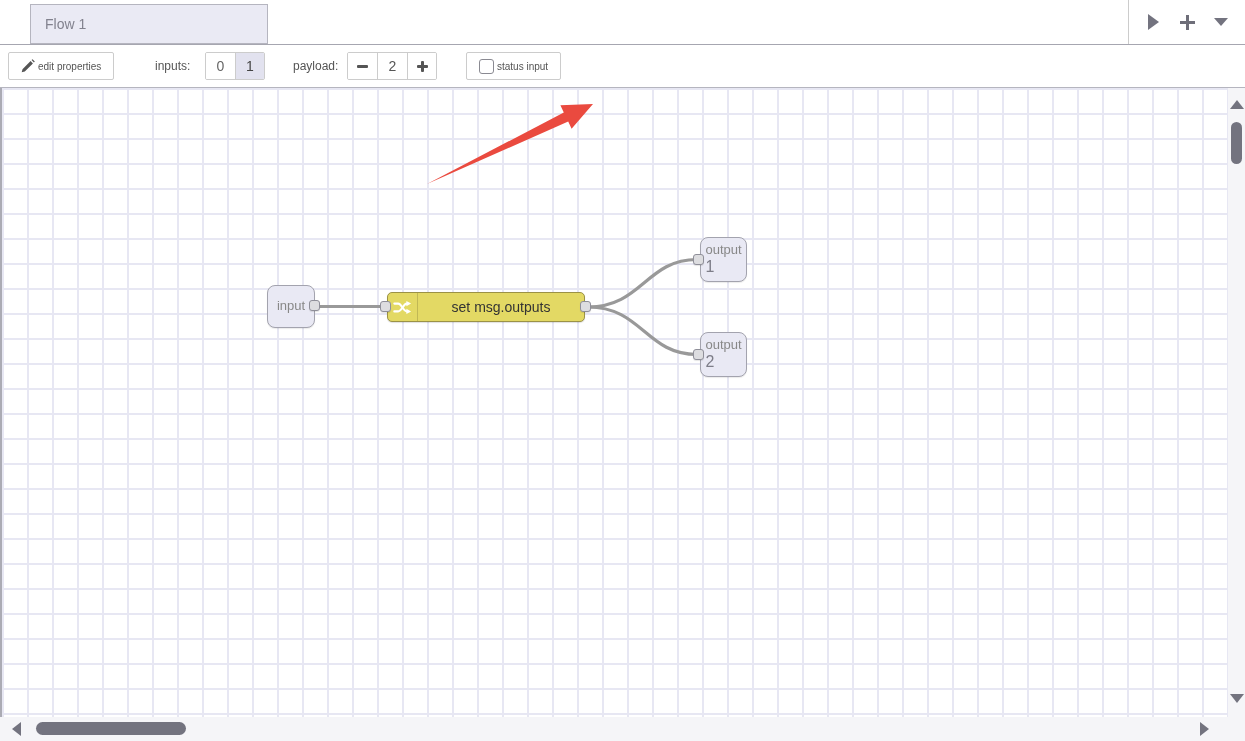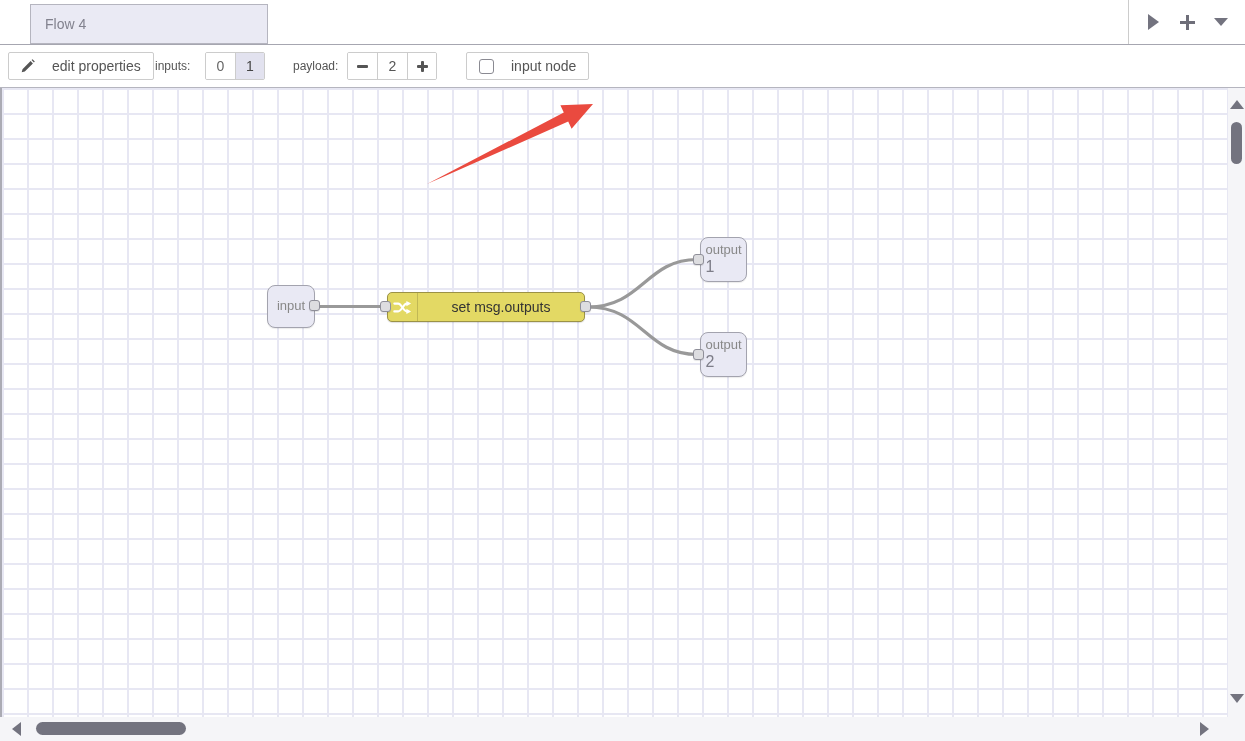--- a/index.html
+++ b/index.html
@@ -23,21 +23,21 @@
   .tc-btn{width:28px;height:30px;display:flex;align-items:center;justify-content:center;background:none;border:none;cursor:pointer}
   .tri-right{width:0;height:0;border-left:11px solid var(--scrollbar);border-top:8px solid transparent;border-bottom:8px solid transparent}
   .tri-down-sm{width:0;height:0;border-top:8px solid var(--scrollbar);border-left:7px solid transparent;border-right:7px solid transparent}
   .plus-glyph{position:relative;width:15px;height:15px}
   .plus-glyph:before,.plus-glyph:after{content:"";position:absolute;background:#6e6e79}
   .plus-glyph:before{left:6px;top:0;width:3px;height:15px}
   .plus-glyph:after{left:0;top:6px;width:15px;height:3px}
 
   
   .toolbar{position:absolute;left:0;top:45px;width:100%;height:43px;background:#fff;border-bottom:1px solid #b5b5bf}
-  .btn{position:absolute;top:7px;height:28px;display:inline-flex;align-items:center;gap:17px;padding:0 12px;background:#fff;border:1px solid #ccc;border-radius:2px;font-size:14px;color:var(--accent-text);font-family:"Liberation Sans",sans-serif;cursor:pointer}
+  .btn{position:absolute;top:7px;height:28px;display:inline-flex;align-items:center;gap:3px;padding:0 12px;background:#fff;border:1px solid #ccc;border-radius:2px;font-size:10px;color:var(--accent-text);font-family:"Liberation Sans",sans-serif;cursor:pointer}
   .tb-label{position:absolute;top:14px;font-size:12px;color:var(--accent-text)}
   .seg{position:absolute;top:7px;height:28px;display:inline-flex;border:1px solid #ccc;border-radius:2px;overflow:hidden;background:#fff}
   .seg > *{width:29px;height:26px;display:flex;align-items:center;justify-content:center;font-size:14px;color:#666;background:#fff;border:none;border-left:1px solid #ccc;cursor:pointer;font-family:"Liberation Sans",sans-serif}
   .seg > *:first-child{border-left:none}
   .seg .selected{background:#e2e2ef;color:#444}
   .seg .value{cursor:default;color:#555;width:30px}
   .minus-glyph{width:11px;height:3px;background:#555;border-radius:1px}
   .plus-sm{position:relative;width:11px;height:11px}
   .plus-sm:before,.plus-sm:after{content:"";position:absolute;background:#555;border-radius:1px}
   .plus-sm:before{left:4px;top:0;width:3px;height:11px}
@@ -77,21 +77,21 @@
   .vthumb{position:absolute;left:3px;top:34px;width:11px;height:42px;background:var(--scrollbar);border-radius:6px;cursor:pointer}
   .hthumb{position:absolute;left:36px;top:5px;width:150px;height:13px;background:var(--scrollbar);border-radius:7px;cursor:pointer}
 </style>
 </head>
 <body>
 
 <div class="app">
 
   <header class="tabbar">
     <div class="tab inactive">
-      <span>Flow 4</span>
+      <span>Flow 1</span>
     </div>
     <div class="tab-controls">
       <button class="tc-btn">
           <span class="tri-right"></span>
         </button>
       <button class="tc-btn">
           <span class="plus-glyph"></span>
         </button>
       <button class="tc-btn">
           <span class="tri-down-sm"></span>
@@ -119,21 +119,21 @@
           <span class="minus-glyph"></span>
         </button>
       <span class="value">2</span>
       <button>
           <span class="plus-sm"></span>
         </button>
     </div>
 
     <button class="btn" style="left:466px">
       <span class="checkbox"></span>
-      <span>input node</span>
+      <span>status input</span>
     </button>
 
     <div class="red-box">
       <button class="btn">
         <svg width="12" height="14" viewBox="0 0 12 14" fill="#888">
             <path d="M4.2 0h3.6l.6 1H12v1.6H0V1h3.6zM1 3.6h10L10.3 14H1.7zM3.8 5.2v7h1.1v-7zm3.3 0v7h1.1v-7z"></path>
           </svg>
         <span>delete subflow</span>
       </button>
     </div>

